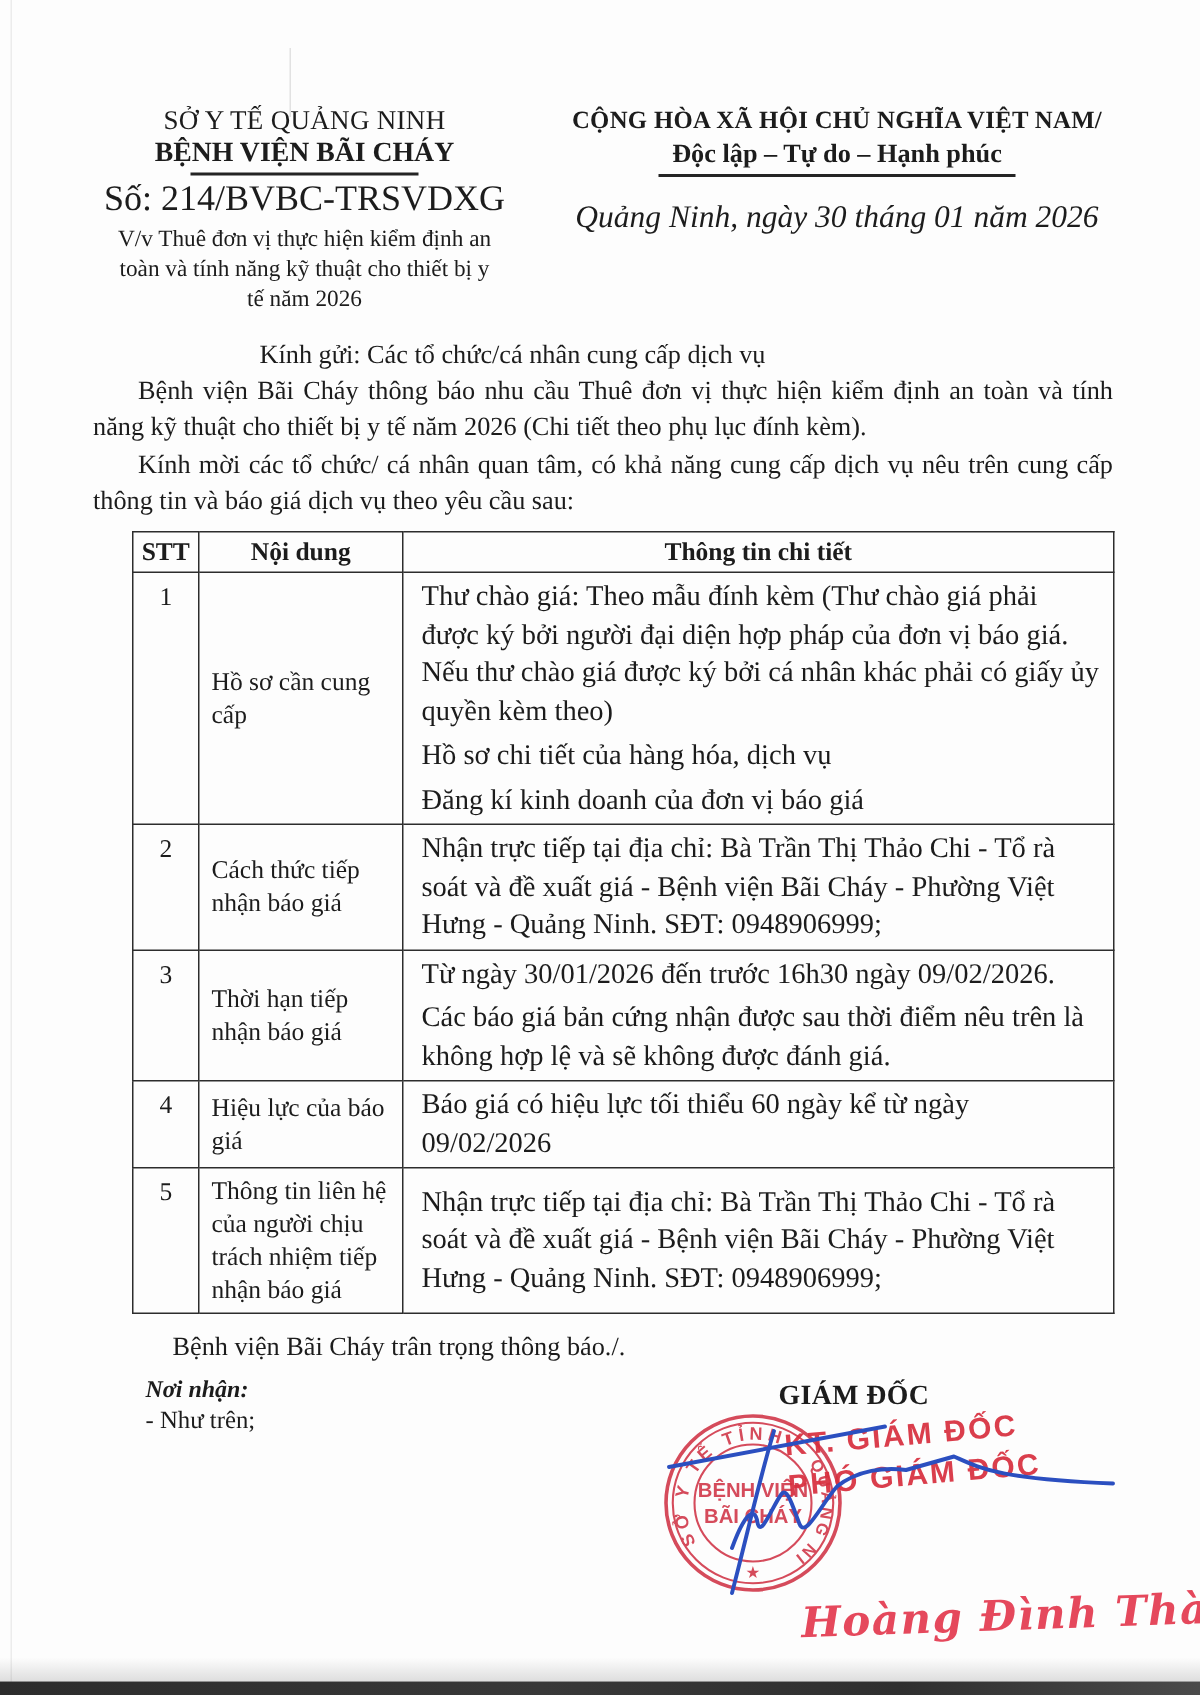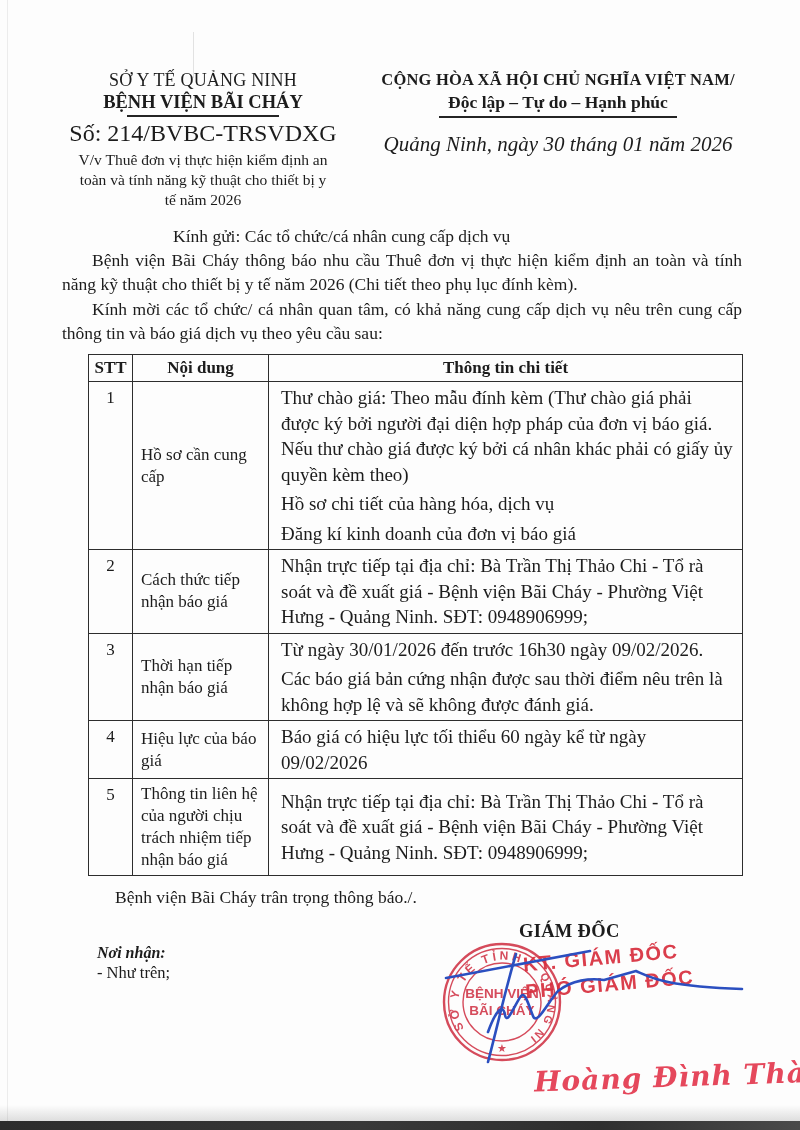--- a/index.html
+++ b/index.html
@@ -75,21 +75,21 @@
   tr.row-1 td { height: 113px; }
   tr.row-2 td { height: 71px; }
   tr.row-3 td { height: 81px; }
   tr.row-4 td { height: 55px; }
   tr.row-5 td { height: 95px; }
 
   .closing { margin: 11px 0 0 115px; font-size: 17.5px; }
 
   
   .footer-area { position: relative; height: 290px; margin-top: 4px; }
-  .recipients { position: absolute; left: 97px; top: 32px; }
+  .recipients { position: absolute; left: 97px; top: 6px; }
   .recipients-label { font-size: 16px; font-weight: bold; font-style: italic; }
   .recipient-item { font-size: 16.5px; line-height: 22px; }
 
   .director-title {
     position: absolute; left: 519px; top: 9px;
     font-size: 18.5px; font-weight: bold; letter-spacing: 0.3px;
   }
 
   .stamp-svg { position: absolute; left: 425px; top: 20px; opacity: 0.92; }
 

